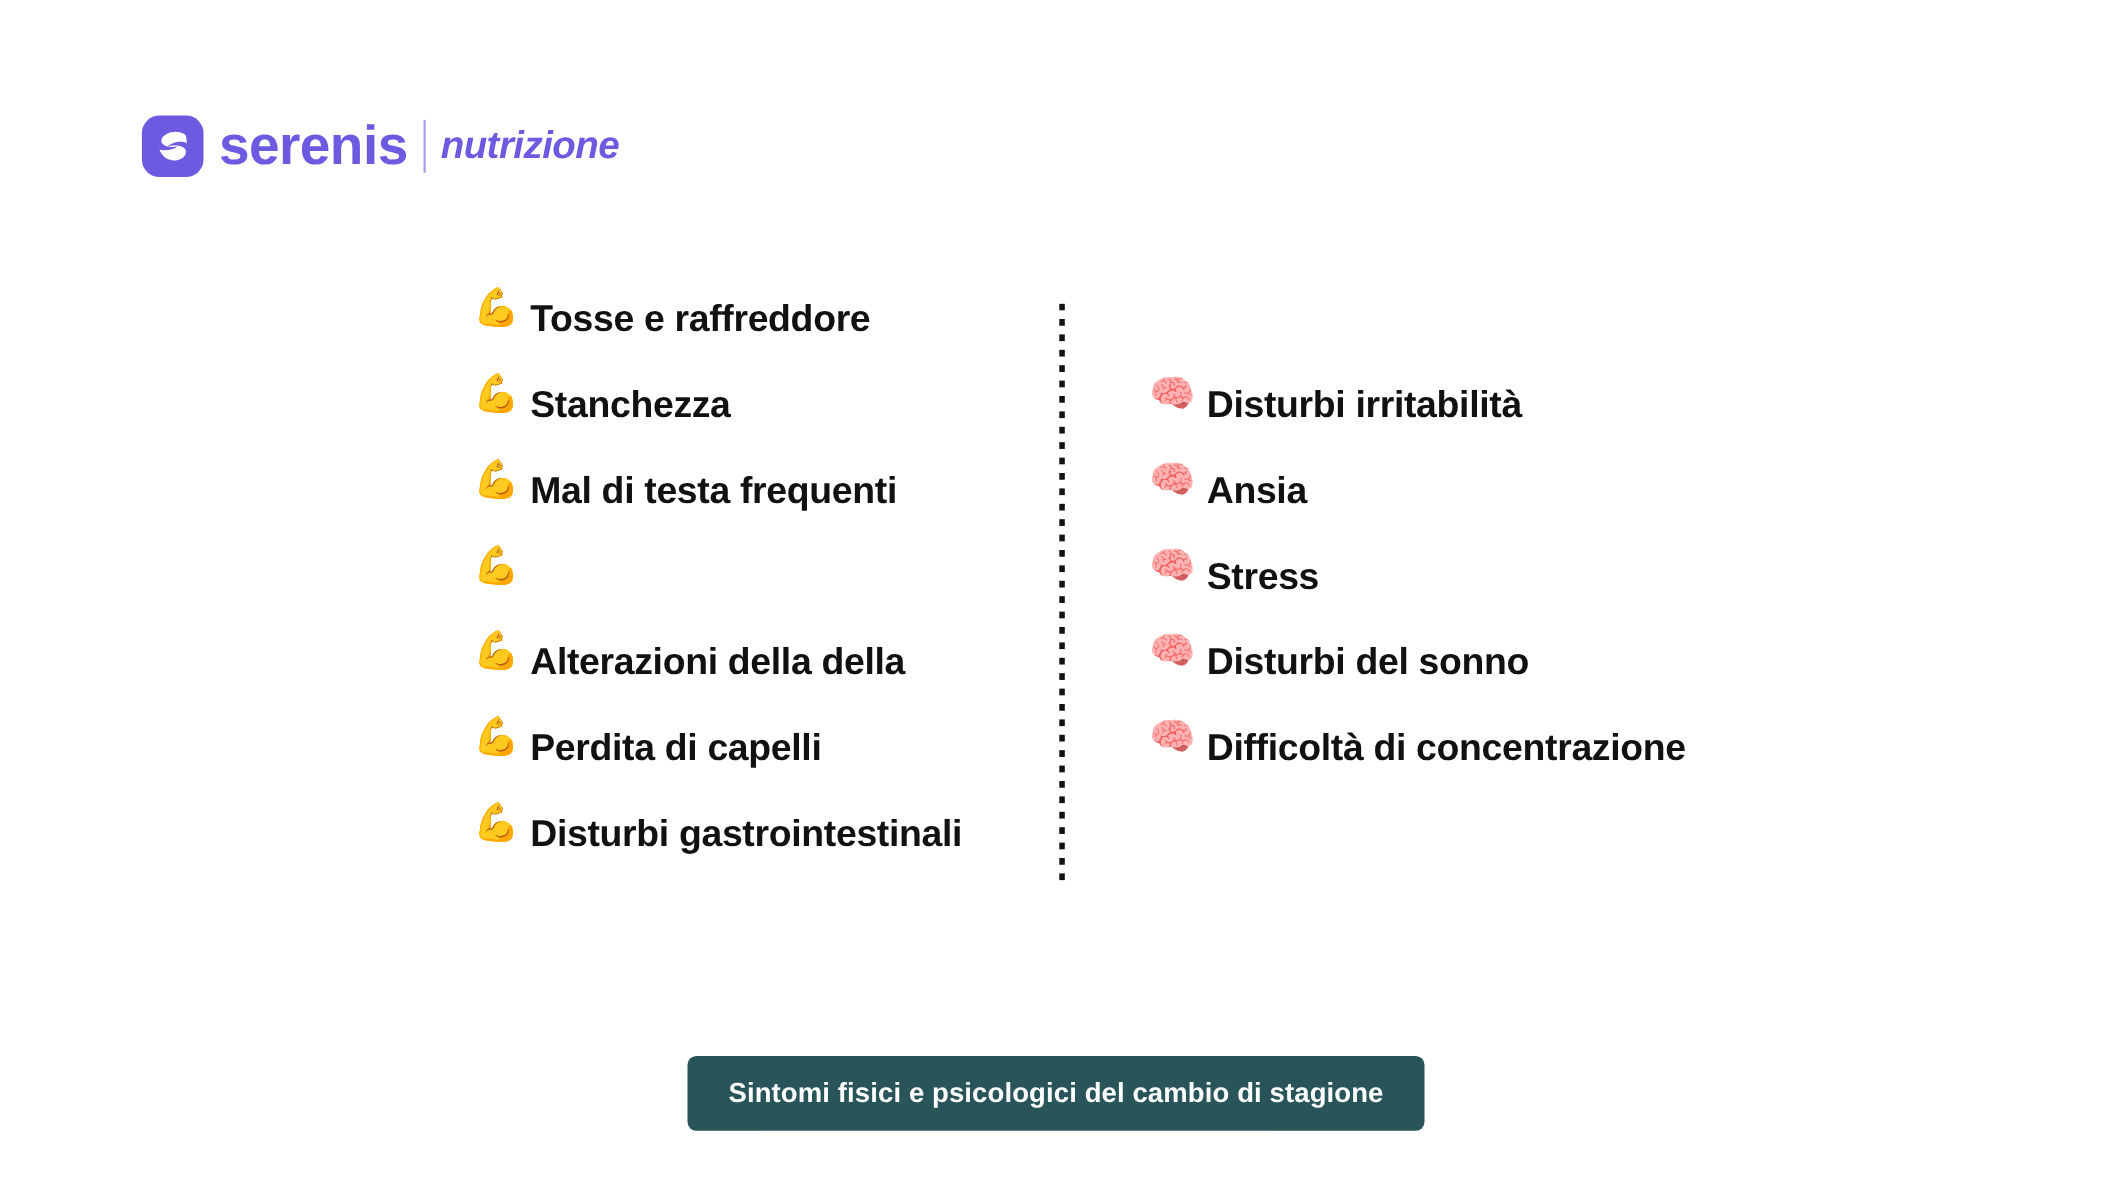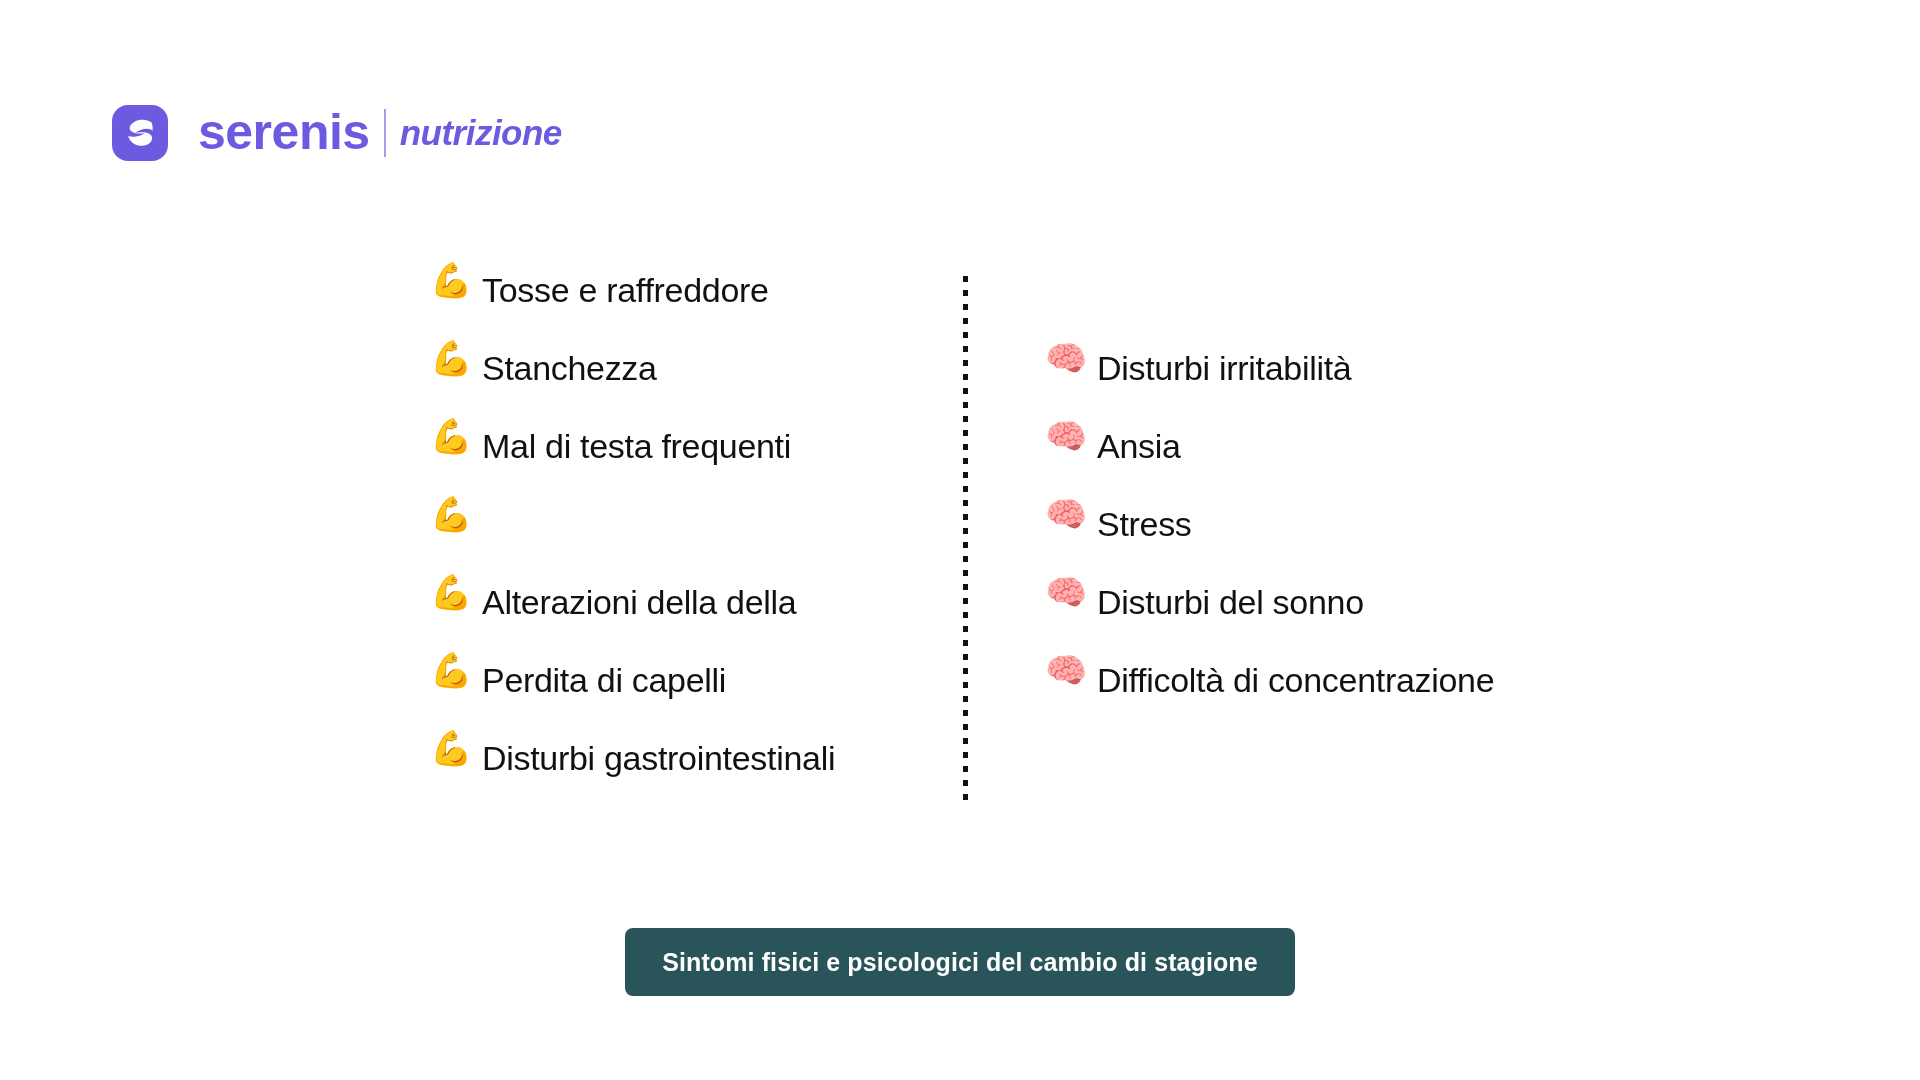--- a/index.html
+++ b/index.html
@@ -16,25 +16,25 @@
   .page {
     position: relative;
     width: 1920px;
     height: 1080px;
     background: #ffffff;
   }
 
   
   .logo-wrap {
     position: absolute;
-    left: 112px;
+    left: 129px;
     top: 102px;
     display: flex;
     align-items: center;
-    gap: 30px;
+    gap: 14px;
     height: 62px;
   }
 
   .logo-mark {
     width: 56px;
     height: 56px;
     border-radius: 16px;
     background: #6C5BE0;
     display: flex;
     align-items: center;
@@ -116,21 +116,21 @@
     line-height: 1;
     width: 40px;
     text-align: center;
     flex: none;
     filter: saturate(1.05);
   }
 
   .sym-label {
     font-family: "Liberation Sans", sans-serif;
     font-size: 34px;
-    font-weight: normal;
+    font-weight: bold;
     color: #111111;
     letter-spacing: -0.3px;
     white-space: nowrap;
     line-height: 1.1;
     margin-top: 22px;
   }
 
   
   .divider {
     position: absolute;
@@ -145,21 +145,21 @@
     );
     background-size: 5px 14px;
     background-repeat: repeat-y;
   }
 
   
   .caption {
     position: absolute;
     left: 50%;
     transform: translateX(-50%);
-    top: 928px;
+    top: 960px;
     background: #29555A;
     border-radius: 8px;
     padding: 20px 36px;
     display: flex;
     align-items: center;
     justify-content: center;
     min-width: 670px;
     height: 68px;
   }
 

